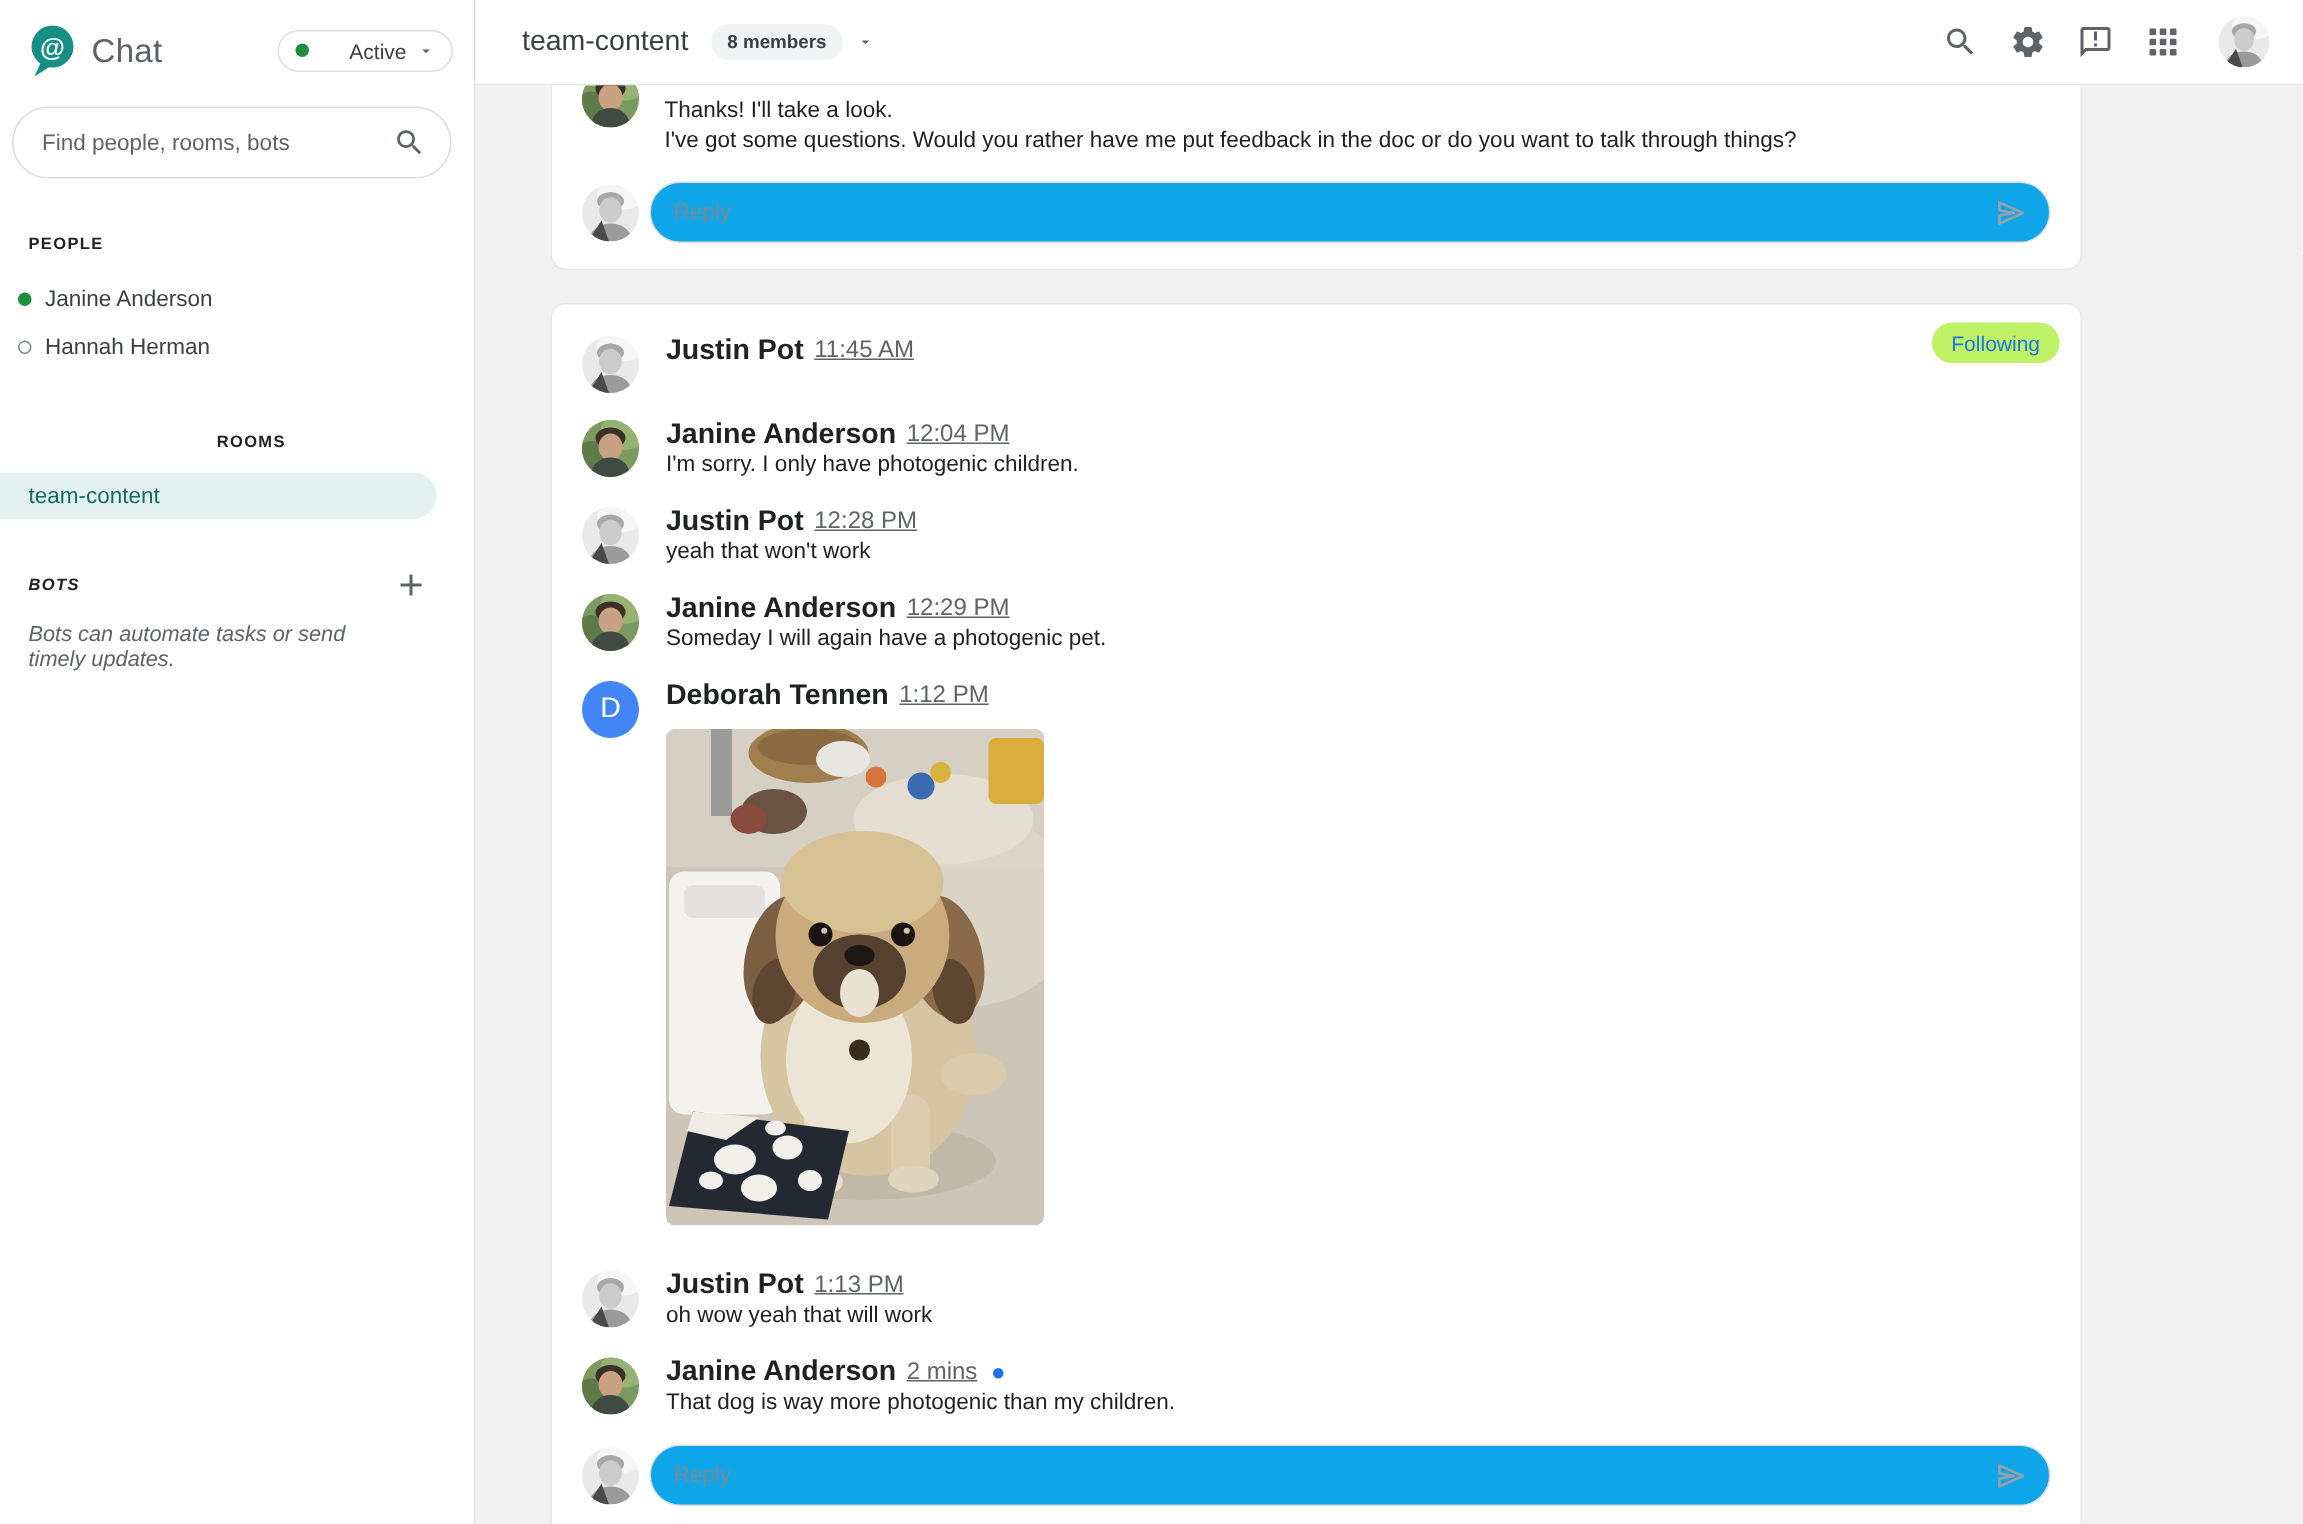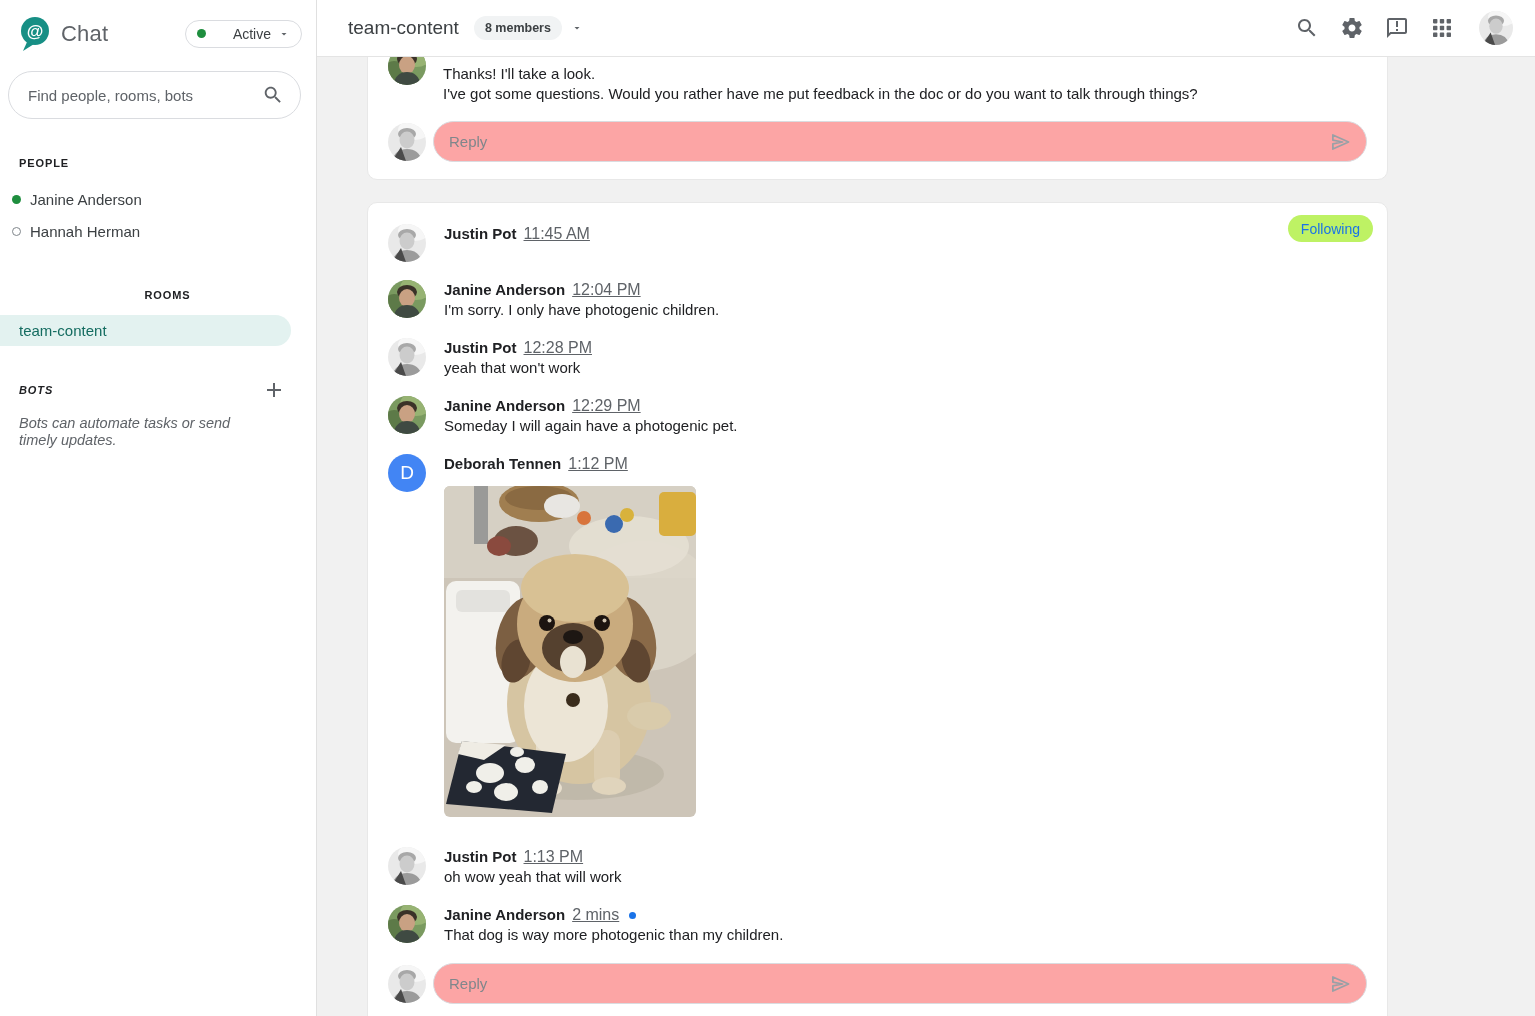--- a/index.html
+++ b/index.html
@@ -54,33 +54,33 @@
   .scroll { flex:1; background:#f1f1f1; padding-left:50px; overflow:hidden; }
   .card { width:1021px; background:#fff; border:1px solid #e8e8e8; border-radius:10px; padding:0 20px; }
   .card-prev { margin-top:-13px; height:136px; overflow:hidden; }
   .card-main { margin-top:22px; position:relative; min-height:845px; padding-top:21px; }
 
   .avatar { width:38px; height:38px; border-radius:50%; overflow:hidden; flex:0 0 auto; }
   .letter-av { width:38px; height:38px; border-radius:50%; flex:0 0 auto; background:#4285f4; color:#fff; font-size:19px; display:flex; align-items:center; justify-content:center; }
 
   .msg { display:flex; gap:18px; margin-bottom:18px; }
   .msg-head { display:flex; align-items:center; gap:7px; line-height:20px; }
-  .author { font-size:15px; font-weight:700; color:#202124; }
+  .author { font-size:19px; font-weight:700; color:#202124; }
   .time { font-size:16px; color:#5f6368;text-decoration:underline; }
   .unread-dot { width:7px; height:7px; border-radius:50%; background:#1a73e8; margin-left:3px; }
   .msg-line { font-size:15px; line-height:20px; color:#202124; }
   .attachment { width:252px; margin:12px 0; border-radius:6px; overflow:hidden; display:block; cursor:pointer; line-height:0; }
 
   .prev-group { display:flex; gap:17px; padding-top:2px; }
   .prev-lines { padding-top:17px; }
 
   .reply-row { display:flex; align-items:center; gap:7px; }
   .card-prev .reply-row { margin-top:17px; }
   .card-main .reply-row { margin-top:17px; padding-bottom:20px; }
-  .reply-pill { flex:1; height:41px; border:1px solid #dadce0; border-radius:21px; display:flex; align-items:center; padding:0 12px 0 15px; background:#fca5a5; }
+  .reply-pill { flex:1; height:41px; border:1px solid #dadce0; border-radius:21px; display:flex; align-items:center; padding:0 12px 0 15px; background:#0ea5e9; }
   .reply-pill input { flex:1; border:none; outline:none; font-size:15px; color:#3c4043; font-family:inherit; background:transparent; }
   .reply-pill input::placeholder { color:#80868b; opacity:1; }
   .send-btn { width:26px; height:26px; cursor:pointer; flex:0 0 auto; }
 
   .following-badge { position:absolute; top:12px; right:14px; height:27px; background:#bef264; color:#1a73e8; font-size:14px; border-radius:14px; display:flex; align-items:center; padding:0 13px; cursor:pointer; }
   .hidden-defs { position:absolute; width:0; height:0; overflow:hidden; }
 </style>
 </head>
 <body>
 

